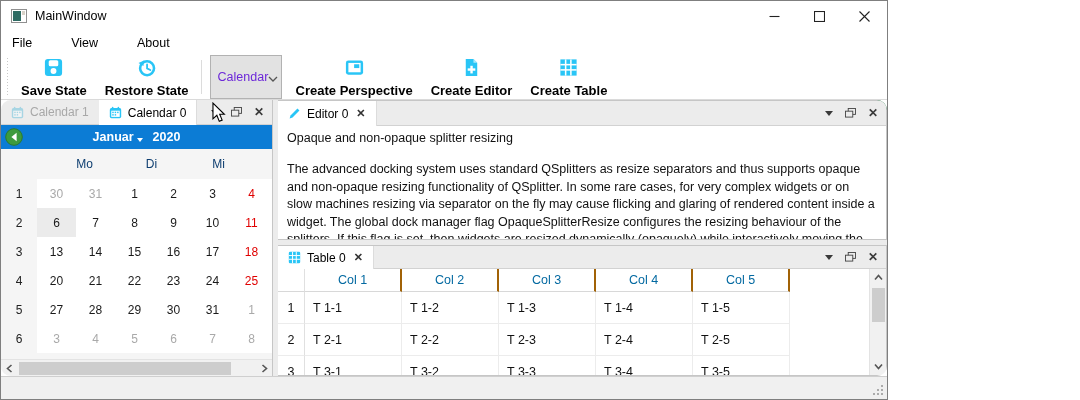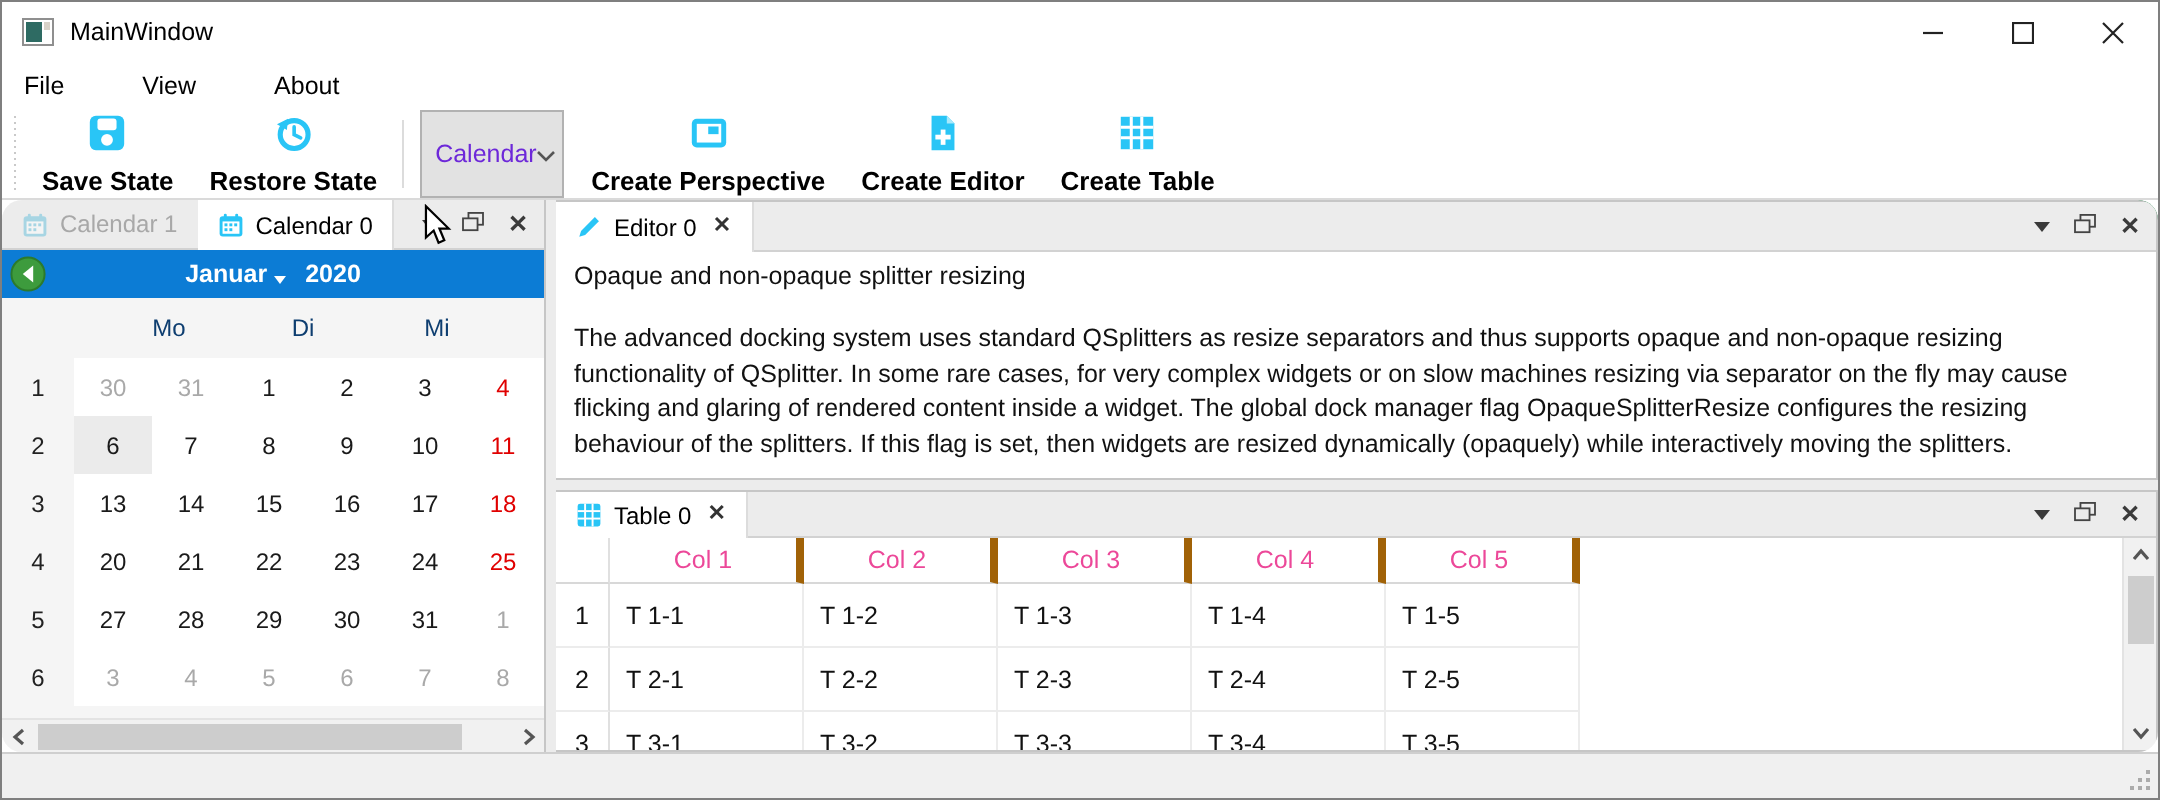--- a/index.html
+++ b/index.html
@@ -1,19 +1,19 @@
 <!DOCTYPE html>
 <html><head>
 <meta charset="utf-8">
 <style>
   * { box-sizing: border-box; margin: 0; padding: 0; }
   html,body { background:#fff; }
   body { font-family:"Liberation Sans", sans-serif; width:1080px; height:400px; overflow:hidden; }
 
-  .window { position:relative; width:1080px; height:400px; border:1px solid #7f7f7f; background:#fff;
+  .window { position:relative; width:888px; height:400px; border:1px solid #7f7f7f; background:#fff;
             display:flex; flex-direction:column; }
 
   
   .titlebar { height:30px; display:flex; align-items:center; flex:0 0 auto; background:#fff; }
   .app-icon { width:16px; height:14px; margin:0 8px 0 10px; border:1px solid #8f8f8f; background:#fff; position:relative; }
   .app-icon::before { content:""; position:absolute; left:1px; top:1px; width:8px; height:10px; background:#2e6b63; }
   .app-icon::after { content:""; position:absolute; right:1px; top:1px; width:3px; height:4px; background:#d8d2c8; }
   .win-title { font-size:12.5px; color:#000; }
   .tb-spacer { flex:1; }
   .winbtn { width:45px; height:30px; display:flex; align-items:center; justify-content:center; }
@@ -83,22 +83,22 @@
   .editorbody { flex:1; padding:5px 9px; overflow:hidden; background:#fff; }
   .ed-title { font-size:12.5px; color:#111; margin-bottom:16px; }
   .ed-para { font-size:12.5px; color:#111; line-height:1.4; }
 
   
   .tabledock { flex:1; display:flex; flex-direction:column; background:#fff; border:1px solid #c6c6c6; border-left:none; min-height:0; }
   .tabledock .tabbar { height:23px; }
   .tablewrap { flex:1; position:relative; overflow:hidden; background:#fff; }
   .thead { display:flex; height:23px; }
   .th-num { width:27px; flex:0 0 auto; border-right:1px solid #e0e0e0; border-bottom:1px solid #d8d8d8; }
-  .th-cell { width:97px; flex:0 0 auto; display:flex; align-items:center; justify-content:center; font-size:12.5px; color:#ec4899;
-             border-right:4px solid #a16207; border-bottom:1px solid #d8d8d8; }
+  .th-cell { width:97px; flex:0 0 auto; display:flex; align-items:center; justify-content:center; font-size:12.5px; color:#0369a1;
+             border-right:2px solid #a16207; border-bottom:1px solid #d8d8d8; }
   .trow { display:flex; height:32px; }
   .td-num { width:27px; flex:0 0 auto; display:flex; align-items:center; justify-content:center; font-size:12.5px; color:#111;
             border-right:1px solid #e0e0e0; border-bottom:1px solid #ececec; }
   .td-cell { width:97px; flex:0 0 auto; display:flex; align-items:center; padding-left:8px; font-size:12.5px; color:#111;
              border-right:1px solid #ececec; border-bottom:1px solid #ececec; }
 
   
   .statusbar { height:23px; background:#f0f0f0; border-top:1px solid #cfcfcf; flex:0 0 auto; position:relative; }
   .sizegrip { position:absolute; right:3px; bottom:3px; }
 

